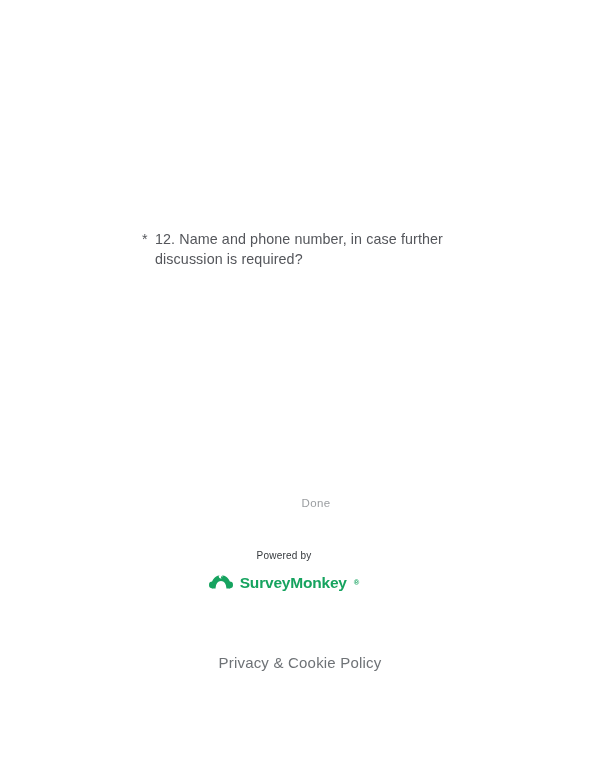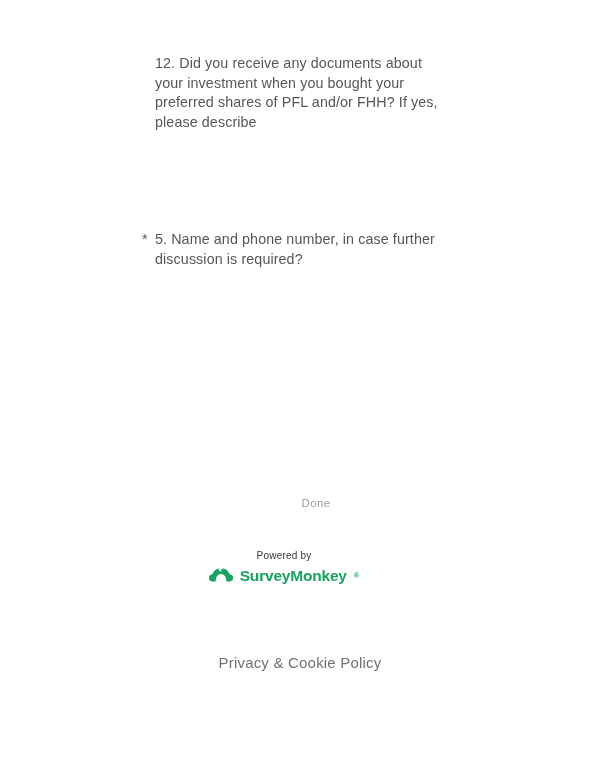--- a/index.html
+++ b/index.html
@@ -64,21 +64,21 @@
   }
   .powered{
     font-size:10px;
     color:var(--dark-text,#33373B);
     letter-spacing:0.2px;
   }
   .logo{
     display:inline-flex;
     align-items:center;
     gap:7px;
-    margin-top:5px;
+    margin-top:12px;
     text-decoration:none;
     cursor:pointer;
   }
   .monkey{
     display:inline-block;
     width:24px;
     height:19px;
     color:var(--brand-green,#16A35F);
   }
   .monkey svg{width:100%;height:100%;display:block;}
@@ -126,30 +126,24 @@
     font-family:"Liberation Serif","DejaVu Serif",serif;
     font-size:13.5px;
     color:var(--url-text,#1A1A1A);
   }
 </style>
 </head>
 <body>
 
 <div class="page">
 
-  <div class="question q12">
-    <div class="q-text">12. Did you receive any documents about
-your investment when you bought your
-preferred shares of PFL and/or FHH? If yes,
-please describe</div>
-  </div>
 
   <div class="question q13">
     <span class="req">*</span>
-    <div class="q-text">5. Name and phone number, in case further
+    <div class="q-text">12. Name and phone number, in case further
 discussion is required?</div>
   </div>
 
 
   <button class="done">Done</button>
 
   <div class="branding">
     <div class="powered">Powered by</div>
     <a class="logo">
       <span class="monkey">

